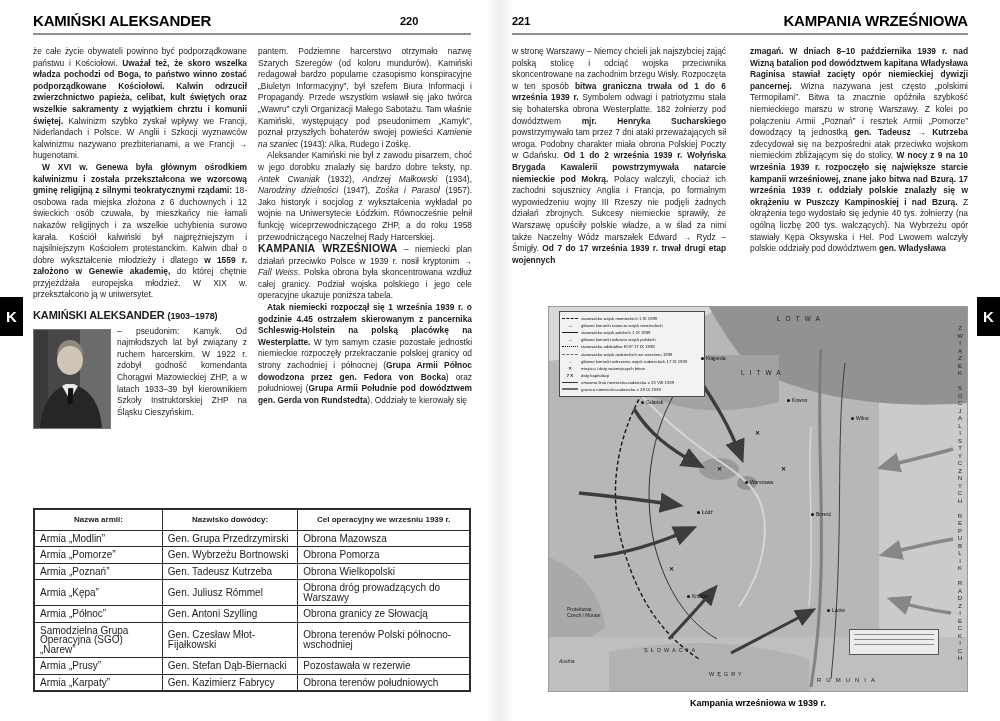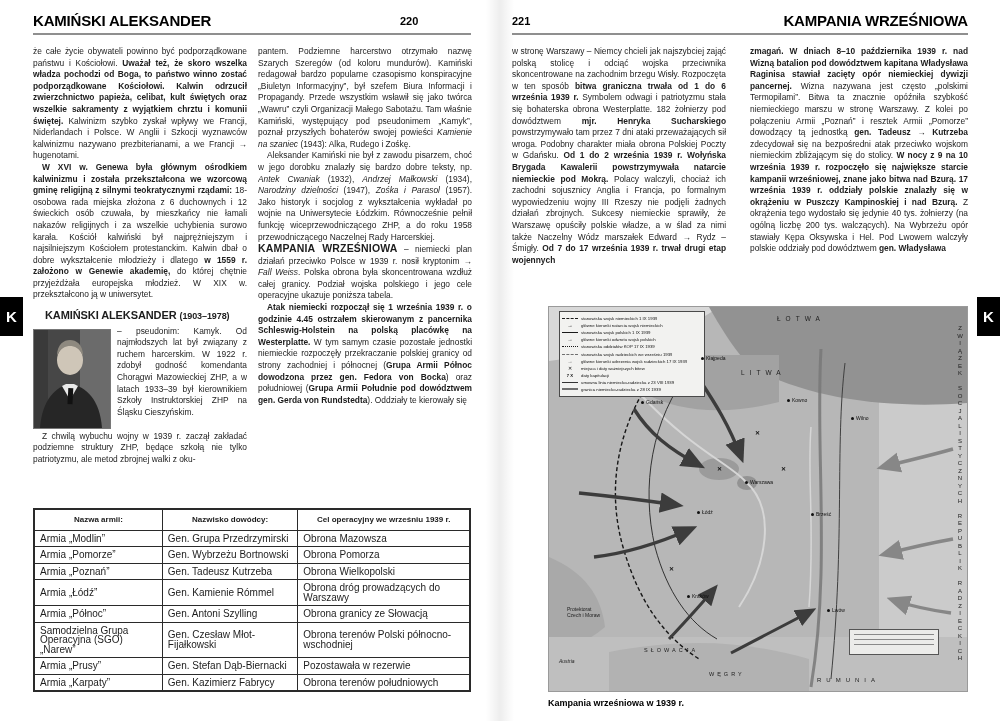--- a/index.html
+++ b/index.html
@@ -15,21 +15,21 @@
   .tab{position:absolute;top:297px;width:23px;height:39px;background:#000;color:#fff;
        display:flex;align-items:center;justify-content:center;font-size:15px;font-weight:bold;}
   
   .col{position:absolute;width:214px;font-size:8.4px;line-height:11.6px;text-align:justify;overflow:hidden;}
   .col p{margin:0;}
   .indent{text-indent:9px;}
   .s-r{font-weight:normal;}
   .s-b{font-weight:bold;}
   .s-i{font-style:italic;}
   .s-h{font-weight:bold;font-size:10.5px;letter-spacing:0.2px;}
-  .entry-head{margin:9px 0 3px 12px;font-weight:bold;font-size:11px;letter-spacing:-0.1px;}
+  .entry-head{margin:9px 0 3px 0;font-weight:bold;font-size:11px;letter-spacing:-0.1px;}
   .entry-years{font-size:9px;}
   .gap-top{margin-top:10px;}
   .clear{clear:left;}
   
   .photo{float:left;width:78px;height:100px;margin:3px 6px 2px 0;background:#4a4a4a;
          border:1px solid #777;box-sizing:border-box;overflow:hidden;}
   
   table.armies{position:absolute;left:33px;top:508px;width:438px;border-collapse:collapse;
                border:2px solid #2a2a2a;table-layout:fixed;}
   table.armies th,table.armies td{border:1px solid #2a2a2a;padding:3px 5px;font-size:10px;
@@ -61,21 +61,21 @@
   .country-sm{position:absolute;font-size:5px;color:#222;line-height:5.6px;white-space:nowrap;}
   .ussr{position:absolute;right:4px;top:18px;writing-mode:vertical-rl;text-orientation:upright;
         font-size:6px;letter-spacing:1.5px;color:#1d1d1d;white-space:nowrap;}
   .city{position:absolute;display:flex;align-items:center;gap:2px;}
   .city .dot{width:3px;height:3px;background:#101010;border-radius:50%;}
   .city .cnm{font-size:5px;color:#101010;white-space:nowrap;}
   .battle{position:absolute;font-size:6px;font-weight:bold;color:#151515;}
   .note-box{position:absolute;right:28px;bottom:36px;width:88px;height:24px;background:#ececea;
             border:1px solid #555;}
   .note-box i{display:block;height:1px;background:#8a8a8a;margin:4px 4px 0 4px;}
-  .map-caption{position:absolute;left:548px;top:698px;width:420px;
+  .map-caption{position:absolute;left:548px;top:698px;width:420px;text-align:center;
                font-size:9px;font-weight:bold;color:#000;}
 </style>
 </head>
 <body>
 
 <div id="canvas">
 
   <div class="gutter"></div>
 
   <div class="head-title" style="left:33px;top:12px;">KAMIŃSKI ALEKSANDER</div>
@@ -99,21 +99,20 @@
         <rect width="76" height="98" fill="#474747"></rect>
         <rect x="46" width="30" height="98" fill="#6b6b6b"></rect>
         <rect x="0" width="14" height="98" fill="#3a3a3a"></rect>
         <ellipse cx="36" cy="30" rx="13" ry="15" fill="#cfc6b8"></ellipse>
         <path d="M23,26 C23,14 30,10 36,10 C42,10 49,14 49,26 C46,18 40,16 36,16 C32,16 26,18 23,26 Z" fill="#8e897f"></path>
         <path d="M6,98 C8,70 22,56 36,54 C52,56 66,70 68,98 Z" fill="#262626"></path>
         <path d="M28,56 L36,70 L44,56 L40,54 L32,54 Z" fill="#e9e9e9"></path>
         <rect x="34" y="58" width="5" height="16" fill="#111" transform="rotate(3 36 64)"></rect>
       </svg></span><span><span class="s-r">– pseudonim: Kamyk. Od najmłodszych lat był związany z ruchem harcerskim. W 1922 r. zdobył godność komendanta Chorągwi Mazowieckiej ZHP, a w latach 1933–39 był kierownikiem Szkoły Instruktorskiej ZHP na Śląsku Cieszyńskim.</span></span>
     </p>
-    <p class="indent clear"><span class="s-r">Z chwilą wybuchu wojny w 1939 r. zaczął zakładać podziemne struktury ZHP, będące szkołą nie tylko patriotyzmu, ale metod zbrojnej walki z oku-</span></p>
   </div>
 
   <div class="col" style="left:258px;top:46px;height:458px;">
     <p><span class="s-r">pantem. Podziemne harcerstwo otrzymało nazwę Szarych Szeregów (od koloru mundurów). Kamiński redagował bardzo popularne czasopismo konspiracyjne „Biuletyn Informacyjny”, był szefem Biura Informacji i Propagandy. Przede wszystkim wsławił się jako twórca „Wawru” czyli Organizacji Małego Sabotażu. Tam właśnie Kamiński, występujący pod pseudonimem „Kamyk”, poznał przyszłych bohaterów swojej powieści </span><span class="s-i">Kamienie na szaniec </span><span class="s-r">(1943): Alka, Rudego i Zośkę.</span></p>
     <p class="indent"><span class="s-r">Aleksander Kamiński nie był z zawodu pisarzem, choć w jego dorobku znalazły się bardzo dobre teksty, np. </span><span class="s-i">Antek Cwaniak </span><span class="s-r">(1932), </span><span class="s-i">Andrzej Małkowski </span><span class="s-r">(1934), </span><span class="s-i">Narodziny dzielności </span><span class="s-r">(1947), </span><span class="s-i">Zośka i Parasol </span><span class="s-r">(1957). Jako historyk i socjolog z wykształcenia wykładał po wojnie na Uniwersytecie Łódzkim. Równocześnie pełnił funkcję wiceprzewodniczącego ZHP, a do roku 1958 przewodniczącego Naczelnej Rady Harcerskiej.</span></p>
     <p class="gap-top"><span class="s-h">KAMPANIA WRZEŚNIOWA</span><span class="s-r"> – niemiecki plan działań przeciwko Polsce w 1939 r. nosił kryptonim → </span><span class="s-i">Fall Weiss</span><span class="s-r">. Polska obrona była skoncentrowana wzdłuż całej granicy. Podział wojska polskiego i jego cele operacyjne ukazuje poniższa tabela.</span></p>
     <p class="indent"><span class="s-b">Atak niemiecki rozpoczął się 1 września 1939 r. o godzinie 4.45 ostrzałem skierowanym z pancernika Schleswig-Holstein na polską placówkę na Westerplatte. </span><span class="s-r">W tym samym czasie pozostałe jednostki niemieckie rozpoczęły przekraczanie polskiej granicy od strony zachodniej i północnej (</span><span class="s-b">Grupa Armii Północ dowodzona przez gen. Fedora von Bocka</span><span class="s-r">) oraz południowej (</span><span class="s-b">Grupa Armii Południe pod dowództwem gen. Gerda von Rundstedta</span><span class="s-r">). Oddziały te kierowały się</span></p>
   </div>
 
   <table class="armies">
@@ -139,22 +138,22 @@
           <td>Armia „Pomorze”</td>
           <td>Gen. Wybrzeżu Bortnowski</td>
           <td>Obrona Pomorza</td>
         </tr>
         <tr>
           <td>Armia „Poznań”</td>
           <td>Gen. Tadeusz Kutrzeba</td>
           <td>Obrona Wielkopolski</td>
         </tr>
         <tr>
-          <td>Armia „Łódź”</td>
-          <td>Gen. Kamienie Rómmel</td>
+          <td>Armia „Kępa”</td>
+          <td>Gen. Juliusz Rómmel</td>
           <td>Obrona dróg prowadzących do Warszawy</td>
         </tr>
         <tr>
           <td>Armia „Północ”</td>
           <td>Gen. Antoni Szylling</td>
           <td>Obrona granicy ze Słowacją</td>
         </tr>
         <tr>
           <td>Samodzielna Grupa Operacyjna (SGO) „Narew”</td>
           <td>Gen. Czesław Młot-Fijałkowski</td>

